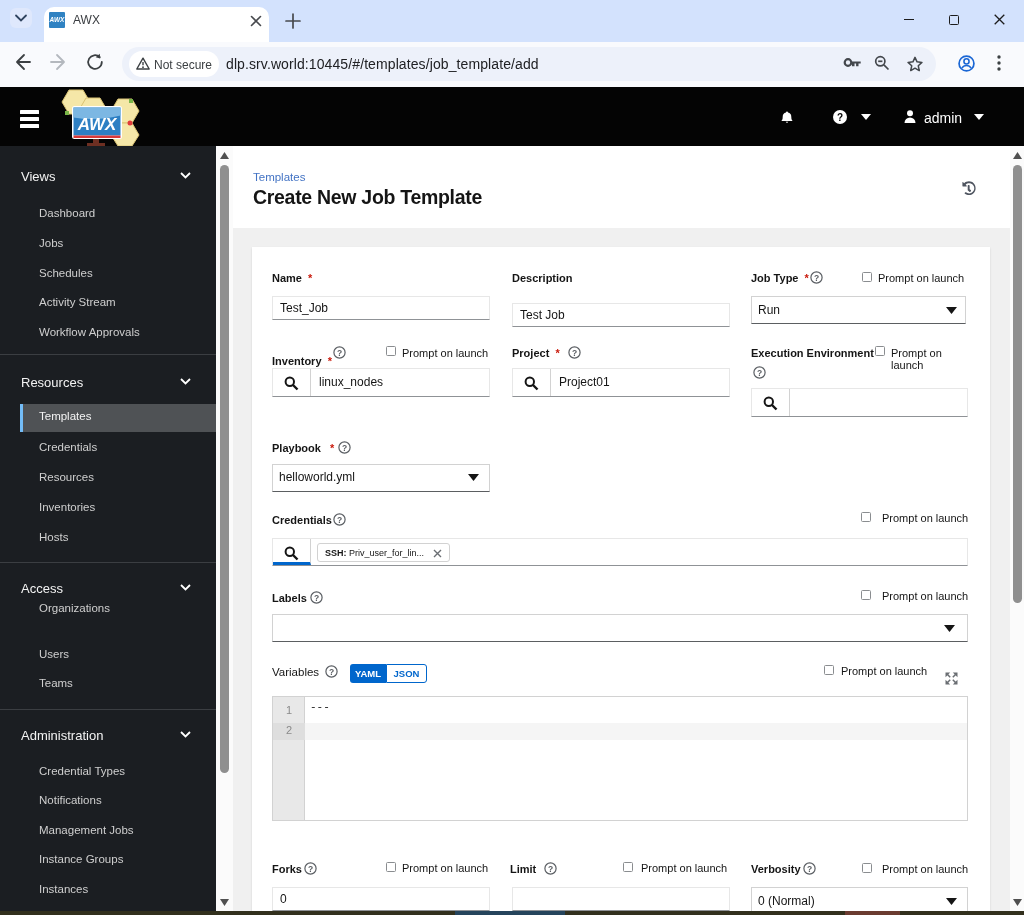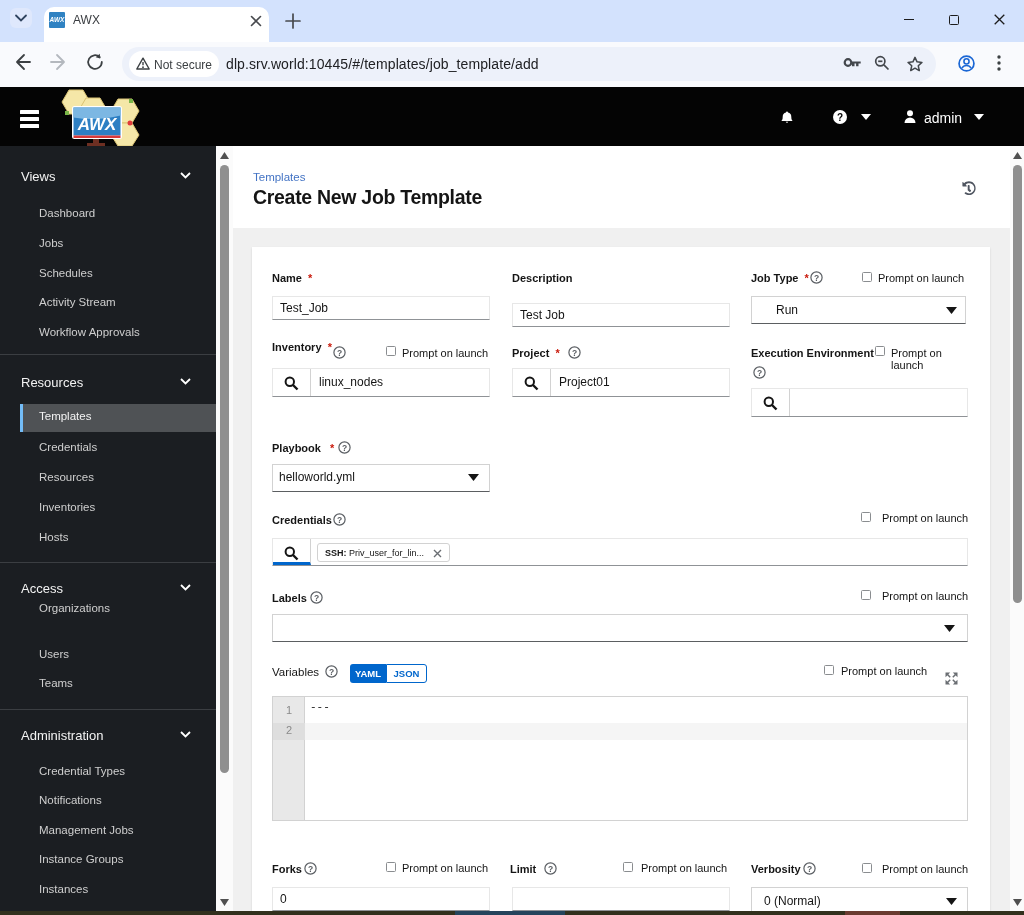--- a/index.html
+++ b/index.html
@@ -256,26 +256,26 @@
   <div class="lbl" style="left:499px;top:25px">Job Type&nbsp;&nbsp;<span class="req">*</span></div>
 
   <svg style="position:absolute;left:558px;top:24px" width="13" height="13" viewBox="0 0 13 13">
       <circle cx="6.5" cy="6.5" r="5.6" stroke="#5a5e63" fill="none" stroke-width="1.2"></circle>
       <text x="6.5" y="9.6" font-size="8.5" font-weight="bold" fill="#5a5e63" text-anchor="middle" font-family="Liberation Sans, sans-serif">?</text>
     </svg>
   <div class="cb" style="left:610px;top:25px"></div>
   <div class="cbl" style="left:626px;top:25px">Prompt on launch</div>
   <div class="ti" style="left:20px;top:49px;width:218px;height:24px;line-height:22px;padding-left:7px">Test_Job</div>
   <div class="ti" style="left:260px;top:56px;width:218px;height:24px;line-height:22px;padding-left:7px">Test Job</div>
-  <div class="sel" style="left:499px;top:49px;width:215px;height:28px;line-height:26px;padding-left:24px">Run</div>
+  <div class="sel" style="left:499px;top:49px;width:215px;height:28px;line-height:26px;padding-left:6px">Run</div>
   <svg style="position:absolute;left:694px;top:60px" width="11" height="7">
       <polygon points="0,0 11,0 5.5,7" fill="#151515"></polygon>
     </svg>
 
-  <div class="lbl" style="left:20px;top:94px">Inventory&nbsp;&nbsp;<span class="req">*</span></div>
+  <div class="lbl" style="left:20px;top:108px">Inventory&nbsp;&nbsp;<span class="req">*</span></div>
   <svg style="position:absolute;left:81px;top:99px" width="13" height="13" viewBox="0 0 13 13">
       <circle cx="6.5" cy="6.5" r="5.6" stroke="#5a5e63" fill="none" stroke-width="1.2"></circle>
       <text x="6.5" y="9.6" font-size="8.5" font-weight="bold" fill="#5a5e63" text-anchor="middle" font-family="Liberation Sans, sans-serif">?</text>
     </svg>
   <div class="cb" style="left:134px;top:99px"></div>
   <div class="cbl" style="left:150px;top:100px">Prompt on launch</div>
   <div class="lbl" style="left:260px;top:100px">Project&nbsp;&nbsp;<span class="req">*</span></div>
   <svg style="position:absolute;left:316px;top:99px" width="13" height="13" viewBox="0 0 13 13">
       <circle cx="6.5" cy="6.5" r="5.6" stroke="#5a5e63" fill="none" stroke-width="1.2"></circle>
       <text x="6.5" y="9.6" font-size="8.5" font-weight="bold" fill="#5a5e63" text-anchor="middle" font-family="Liberation Sans, sans-serif">?</text>
@@ -404,21 +404,21 @@
   <div class="cbl" style="left:389px;top:615px">Prompt on launch</div>
   <div class="lbl" style="left:499px;top:616px">Verbosity</div>
   <svg style="position:absolute;left:551px;top:615px" width="13" height="13" viewBox="0 0 13 13">
       <circle cx="6.5" cy="6.5" r="5.6" stroke="#5a5e63" fill="none" stroke-width="1.2"></circle>
       <text x="6.5" y="9.6" font-size="8.5" font-weight="bold" fill="#5a5e63" text-anchor="middle" font-family="Liberation Sans, sans-serif">?</text>
     </svg>
   <div class="cb" style="left:610px;top:616px"></div>
   <div class="cbl" style="left:630px;top:616px">Prompt on launch</div>
   <div class="ti" style="left:20px;top:640px;width:218px;height:24px;line-height:22px;padding-left:7px">0</div>
   <div class="ti" style="left:260px;top:640px;width:218px;height:24px;line-height:22px;padding-left:7px"></div>
-  <div class="sel" style="left:499px;top:640px;width:217px;height:28px;line-height:26px;padding-left:12px">0 (Normal)</div>
+  <div class="sel" style="left:499px;top:640px;width:217px;height:28px;line-height:26px;padding-left:6px">0 (Normal)</div>
   <svg style="position:absolute;left:694px;top:651px" width="11" height="7">
       <polygon points="0,0 11,0 5.5,7" fill="#151515"></polygon>
     </svg>
 </div>
 
 <div class="abs" style="left:0;top:911px;width:1024px;height:4px;background:#32301d;">
   <div style="position:absolute;left:455px;top:0;width:110px;height:4px;background:#25445c;"></div>
   <div style="position:absolute;left:845px;top:0;width:55px;height:4px;background:#6b3b30;"></div>
 </div>
 

